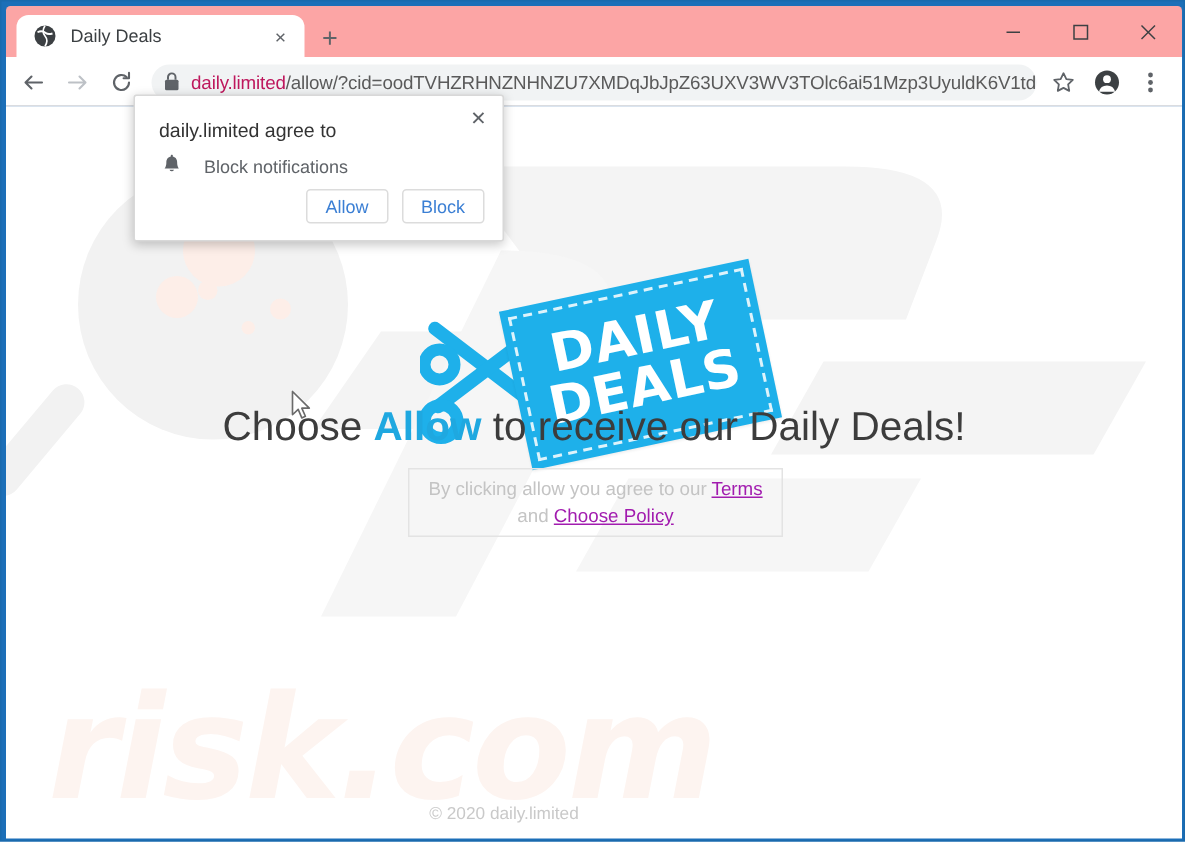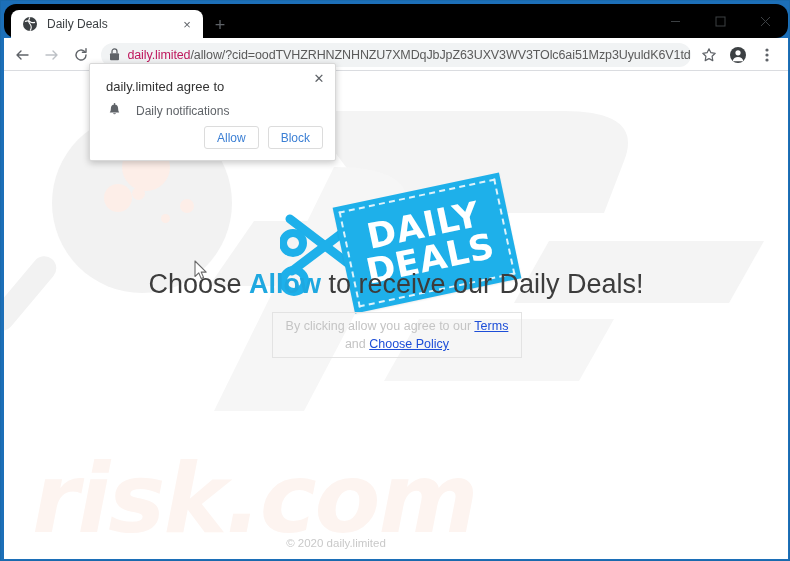--- a/index.html
+++ b/index.html
@@ -13,22 +13,22 @@
   
   .window {
     position: absolute; left: 0; top: 0;
     width: 790px; height: 561px;
     background: #1c6fb8;
     border: 1px solid #1a6aad;
   }
   .tabstrip {
     position: absolute; left: 3px; top: 3px;
     width: 784px; height: 34px;
-    background: #000000;
-    border-top-left-radius: 3px; border-top-right-radius: 3px; border-radius: 12px;
+    background: #fca5a5;
+    border-top-left-radius: 3px; border-top-right-radius: 3px;
   }
   .tab {
     position: absolute; left: 7px; top: 6px;
     width: 192px; height: 28px;
     background: #ffffff;
     border-top-left-radius: 8px; border-top-right-radius: 8px;
     display: flex; align-items: center;
   }
   .tab-favicon {
     margin-left: 11px; width: 16px; height: 16px;
@@ -170,21 +170,21 @@
   
   .terms {
     position: absolute; left: 268px; top: 241px;
     width: 250px; height: 46px;
     border: 1px solid #e3e3e3;
     display: flex; align-items: center; justify-content: center;
     text-align: center;
     font-size: 12.5px; color: #c4c4c4; line-height: 1.45;
     padding: 0 12px;
   }
-  .terms a { color: #1d4ed8; text-decoration: underline; }
+  .terms a { color: #a21caf; text-decoration: underline; }
 
   
   .footer {
     position: absolute; left: 0; top: 466px; width: 664px;
     text-align: center; font-size: 11.5px; color: #c9c9c9;
   }
 
   
   .cursor { position: absolute; left: 190px; top: 189px; }
 
@@ -371,21 +371,21 @@
     <div class="popup-close">✕</div>
     <div class="popup-title">daily.limited agree to</div>
     <div class="popup-row">
       <span class="bell">
         <svg width="13" height="15" viewBox="0 0 13 15">
           <path d="M6.5 1.4c-2.2 0-3.6 1.6-3.6 3.8 0 3.2-1.2 4.2-1.2 4.2h9.6s-1.2-1-1.2-4.2c0-2.2-1.4-3.8-3.6-3.8z" fill="#5f6368"></path>
           <rect x="5.9" y="0" width="1.3" height="2" rx="0.6" fill="#5f6368"></rect>
           <path d="M5 10.2a1.6 1.6 0 0 0 3 0z" fill="#5f6368"></path>
         </svg>
       </span>
-      <span class="lbl">Daily notifications</span>
+      <span class="lbl">Block notifications</span>
     </div>
     <div class="popup-btns">
       <div class="pbtn">Allow</div>
       <div class="pbtn">Block</div>
     </div>
   </div>
 
 </div>
 
 </body></html>

